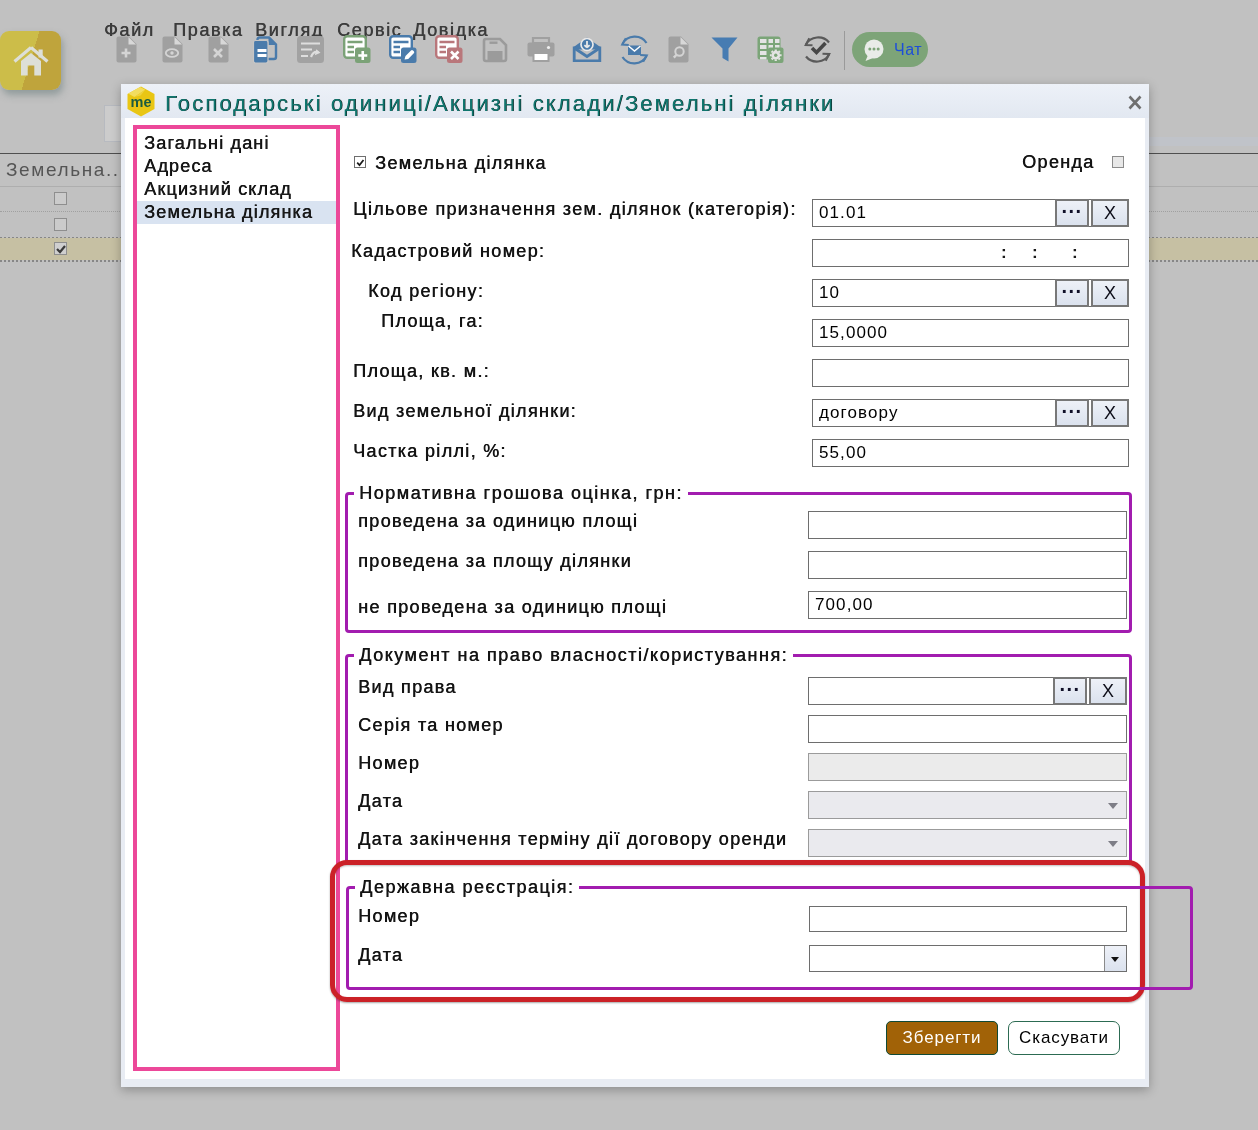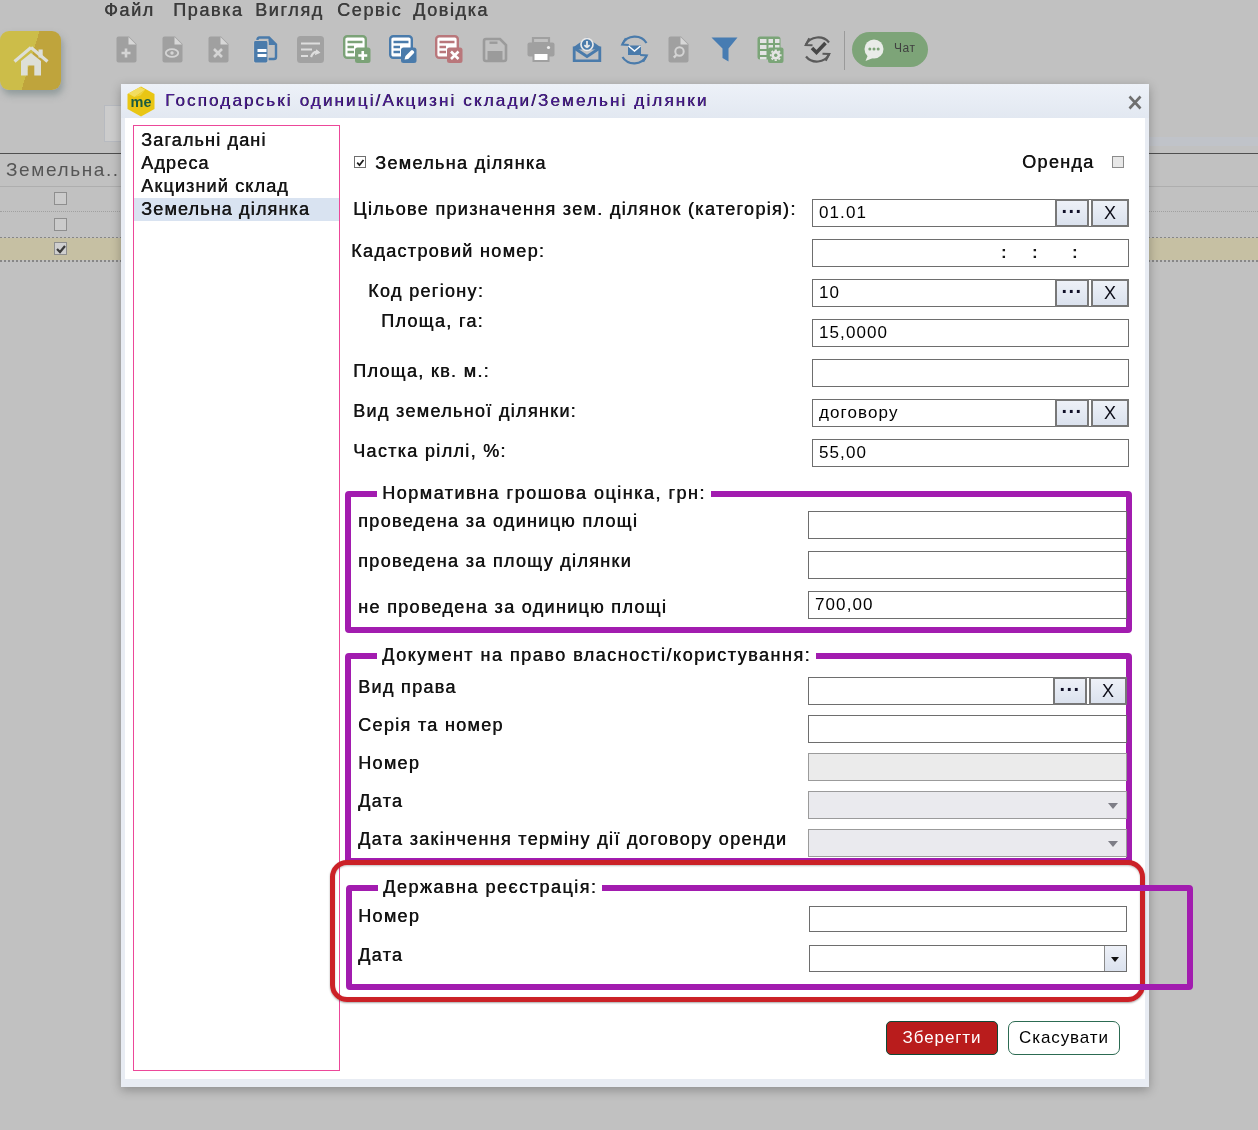--- a/index.html
+++ b/index.html
@@ -1,49 +1,49 @@
 <!DOCTYPE html>
 <html><head>
 <meta charset="utf-8">
 <style>
   * { margin:0; padding:0; box-sizing:border-box; }
   html,body { width:1258px; height:1130px; overflow:hidden; }
   body { position:relative; background:#c1c1c1; font-family:"Liberation Sans", sans-serif; color:#1a1a1a; }
   .abs { position:absolute; }
 
   
-  .menu { position:absolute; top:0; font-size:18px; letter-spacing:1.6px; color:#3c3c3c; text-shadow:0.5px 0 0 #3c3c3c; }
+  .menu { position:absolute; top:20px; font-size:18px; letter-spacing:1.6px; color:#3c3c3c; text-shadow:0.5px 0 0 #3c3c3c; }
   .hline { position:absolute; left:0; width:1258px; }
   .chk { position:absolute; width:13px; height:13px; background:#cbcbcb; border:1px solid #8e8e8e; }
 
   
   #dlg { position:absolute; left:121px; top:84px; width:1028px; height:1003px;
          background:#e8ecf3; box-shadow:0 3px 10px rgba(0,0,0,0.28); }
   #titlebar { position:absolute; left:0; top:0; width:100%; height:34px;
               background:linear-gradient(#edf1f8,#e2e8f1); }
-  #dlgtitle { position:absolute; left:44px; top:7px; font-size:17px; letter-spacing:2.15px; color:#4c1d95; text-shadow:0.5px 0 0 #111; }
+  #dlgtitle { position:absolute; left:44px; top:7px; font-size:22px; letter-spacing:2.15px; color:#0f766e; text-shadow:0.5px 0 0 #111; }
   #dlgbody { position:absolute; left:4px; top:34px; width:1020px; height:961px; background:#fff; }
 
   
   #listbox { position:absolute; left:12px; top:41px; width:207px; height:946px;
-             background:#fff; border:1px solid #ec4899; font-size:18px; letter-spacing:1.15px; text-shadow:0.5px 0 0 #000; }
+             background:#fff; border:4px solid #ec4899; font-size:18px; letter-spacing:1.15px; text-shadow:0.5px 0 0 #000; }
   #listbox div { height:23px; line-height:23px; padding-left:7px; white-space:nowrap; }
   #listbox .sel { background:#d9e3f1; }
 
   
   .lbl { position:absolute; font-size:18px; letter-spacing:1.32px; color:#141414; white-space:nowrap; text-shadow:0.5px 0 0 #141414; }
   .inp { position:absolute; left:812px; width:317px; height:28px; background:#fff;
          border:1px solid #6e6e6e; font-size:17px; letter-spacing:1.1px; line-height:26px;
          padding:0 6px; color:#000; }
   .inp.r { text-align:left; }
   .dis  { background:#ebebeb; border-color:#9b9b9b; }
   .mbtn { position:absolute; top:0; height:28px; background:linear-gradient(#eef1f8,#dbe2ee);
           border:2px solid #787878; font-size:18px; text-align:center; color:#0c0c18; }
   .mbtn.dots { font-size:20px; line-height:11px; letter-spacing:1.5px; font-weight:bold; color:#101028; }
-  fieldset.grp { position:absolute; border:6px solid #a21caf; border-radius:4px; background:transparent;padding-left:20px; }
+  fieldset.grp { position:absolute; border:3px solid #a21caf; border-radius:4px; background:transparent; }
   fieldset.grp legend { font-size:18px; letter-spacing:1.5px; margin-left:6px; padding:0 5px; color:#141414; text-shadow:0.5px 0 0 #141414; }
   .fchk { position:absolute; width:12px; height:12px; border:1px solid #6e6e6e; background:#fff; }
   .drop-dis { position:absolute; left:808px; width:319px; height:28px; background:#eaeaee; border:1px solid #9b9b9b; }
   .drop-dis:after { content:""; position:absolute; right:8px; top:11px; border:5px solid transparent; border-top:6px solid #7d7d86; }
 
   
   #redbox { position:absolute; left:330px; top:860px; width:815px; height:142px;
             border:5px solid #cb2127; border-radius:17px;
             box-shadow:0 1px 2px rgba(0,0,0,.35), inset 0 1px 2px rgba(0,0,0,.25); }
 
@@ -189,21 +189,21 @@
 <div class="abs" style="left:844px;top:31px;width:1px;height:39px;background:#9a9a9a;"></div>
 
 <div class="abs" style="left:852px;top:32px;width:76px;height:35px;border-radius:18px;background:#7da478;"></div>
 <svg class="abs" style="left:861px;top:38px;" width="25" height="25" viewBox="0 0 25 25">
   <circle cx="13" cy="11" r="9.5" fill="#e9ece8"></circle>
   <path d="M7 17 L4.5 23 L12 20 Z" fill="#e9ece8"></path>
   <circle cx="8.8" cy="11" r="1.5" fill="#7da478"></circle>
       <circle cx="13" cy="11" r="1.5" fill="#7da478"></circle>
       <circle cx="17.2" cy="11" r="1.5" fill="#7da478"></circle>
 </svg>
-<span class="abs" style="left:894px;top:41px;font-size:12px;color:#404040;letter-spacing:0.5px;">Чат</span>
+<span class="abs" style="left:894px;top:41px;font-size:16px;color:#1d4ed8;letter-spacing:0.5px;">Чат</span>
 </div>
 
 <div class="abs" style="left:0;top:31px;width:61px;height:59px;border-radius:9px;
      background:linear-gradient(107deg,#ccbd49 0 50%,#bfa43c 50% 100%);
      box-shadow:2px 5px 7px rgba(100,120,120,.5);"></div>
 <svg class="abs" style="left:12px;top:45px;" width="38" height="33" viewBox="0 0 38 33">
   <path d="M19 2.5 L2.5 16.5 M19 2.5 L35.5 16.5" stroke="#dddfd8" stroke-width="3.2" fill="none"></path>
   <rect x="26.5" y="4.5" width="4.2" height="8" fill="#dddfd8"></rect>
   <path d="M9 16 L19 8 29 16 V30.5 H22.3 V20.5 H15.7 V30.5 H9 Z" fill="#dddfd8"></path>
 </svg>
@@ -316,15 +316,15 @@
   <fieldset class="grp" style="left:346px;top:877px;width:847px;height:113px;">
     <legend>Державна реєстрація:</legend>
   </fieldset>
   <span class="lbl" style="left:358px;top:906px;">Номер</span>
   <div class="inp" style="left:809px;width:318px;top:906px;height:26px;"></div>
   <span class="lbl" style="left:358px;top:945px;">Дата</span>
   <div class="inp" style="left:809px;width:318px;top:945px;height:27px;"></div>
   <div class="abs" style="left:1104px;top:946px;width:22px;height:25px;background:linear-gradient(#eef1f8,#dbe2ee);border-left:1px solid #8a8a8a;"></div>
   <div class="abs" style="left:1111px;top:957px;border:4.5px solid transparent;border-top:5.5px solid #111;"></div>
 
-  <div class="pbtn" style="left:886px;background:#b91c1c;color:#fff;border:1px solid #0e4936;">Зберегти</div>
+  <div class="pbtn" style="left:886px;background:#a16207;color:#fff;border:1px solid #0e4936;">Зберегти</div>
   <div class="pbtn" style="left:1008px;background:#fff;color:#000;border:1px solid #2c6b52;border-radius:7px;">Скасувати</div>
 </div>
 
 </body></html>

